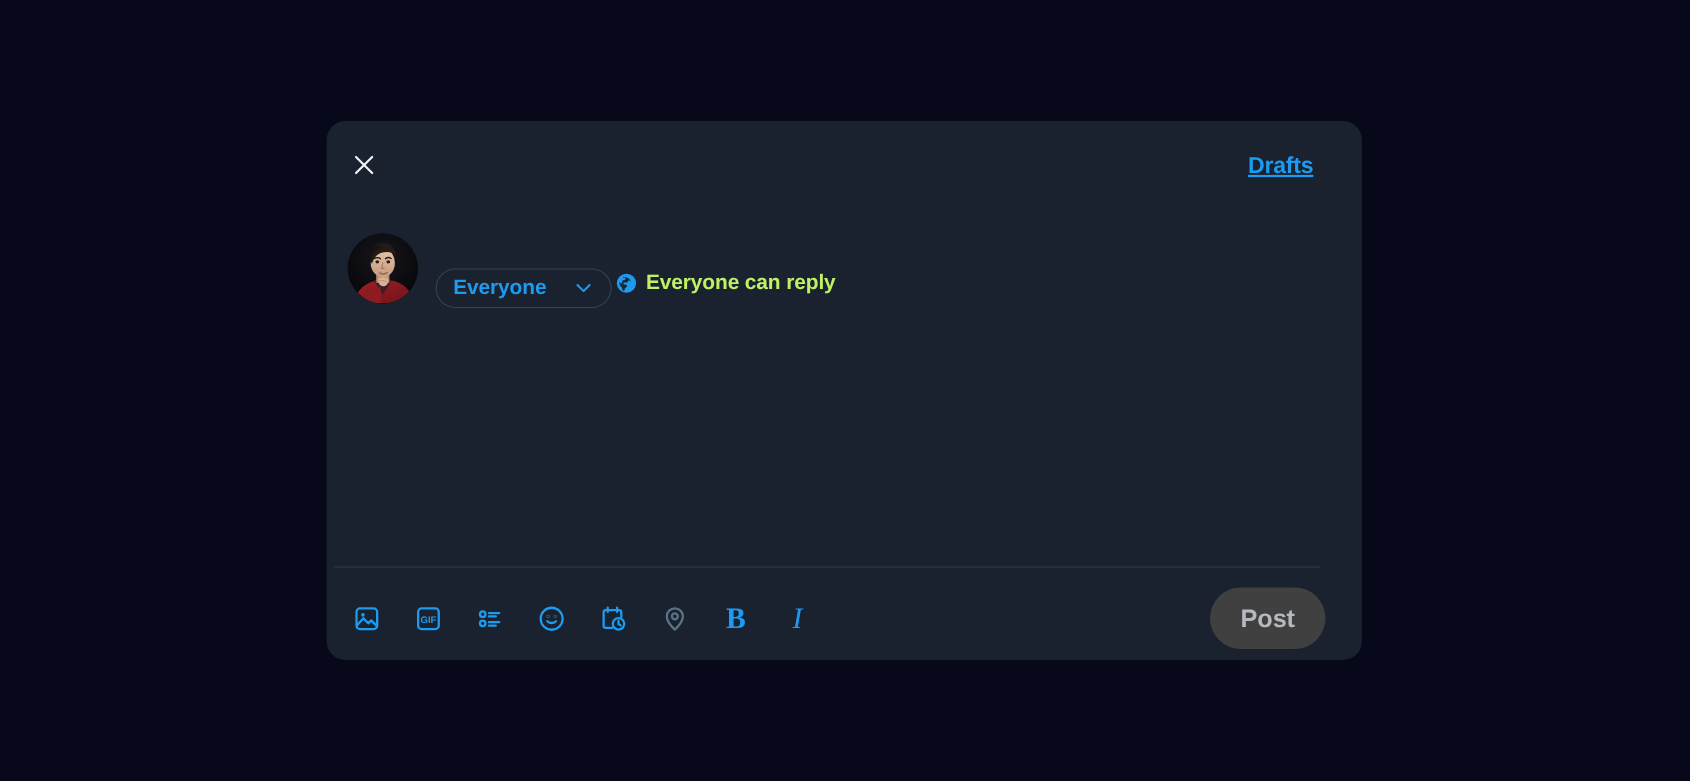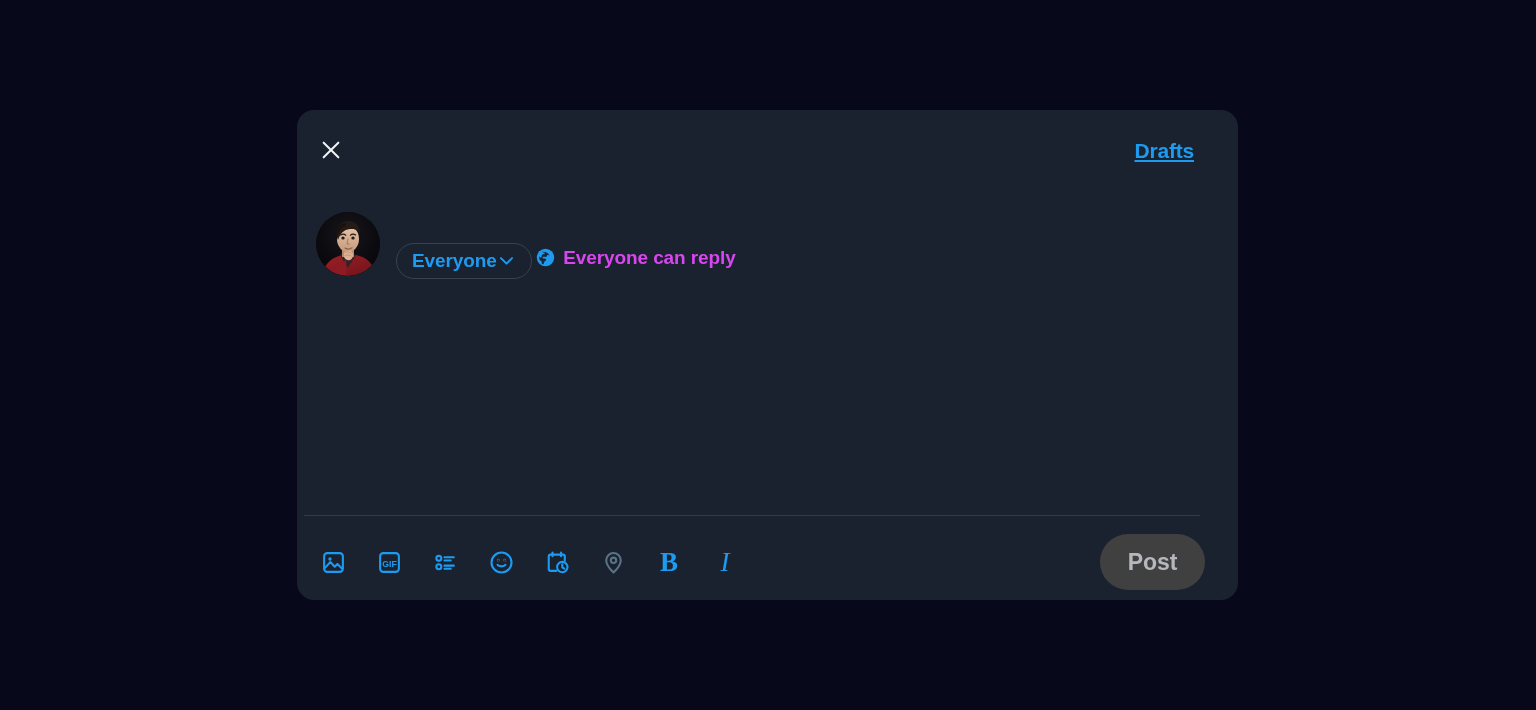--- a/index.html
+++ b/index.html
@@ -108,21 +108,21 @@
   .composer-col {
     flex: 1 1 auto;
     margin-left: 16px;
     min-width: 0;
   }
 
   
   .audience-pill {
     display: inline-flex;
     align-items: center;
-    gap: 0;
+    gap: 24px;
     height: 36px;
     padding: 0 15px;
     border: 1px solid #37434f;
     border-radius: 18px;
     background: transparent;
     cursor: pointer;
     margin-top: 0px;
   }
   .audience-label {
     color: #1d9bf0;
@@ -173,21 +173,21 @@
     gap: 8px;
     margin-top: 32px;
     background: transparent;
     border: none;
     padding: 4px 6px 4px 0;
     border-radius: 14px;
     cursor: pointer;
   }
   .globe-icon svg { display: block; }
   .reply-scope-label {
-    color: #d946ef;
+    color: #bef264;
     font-size: 19px;
     font-weight: bold;
     letter-spacing: -0.1px;
     line-height: 1;
   }
 
   
   .toolbar-divider {
     position: absolute;
     left: 7px;

